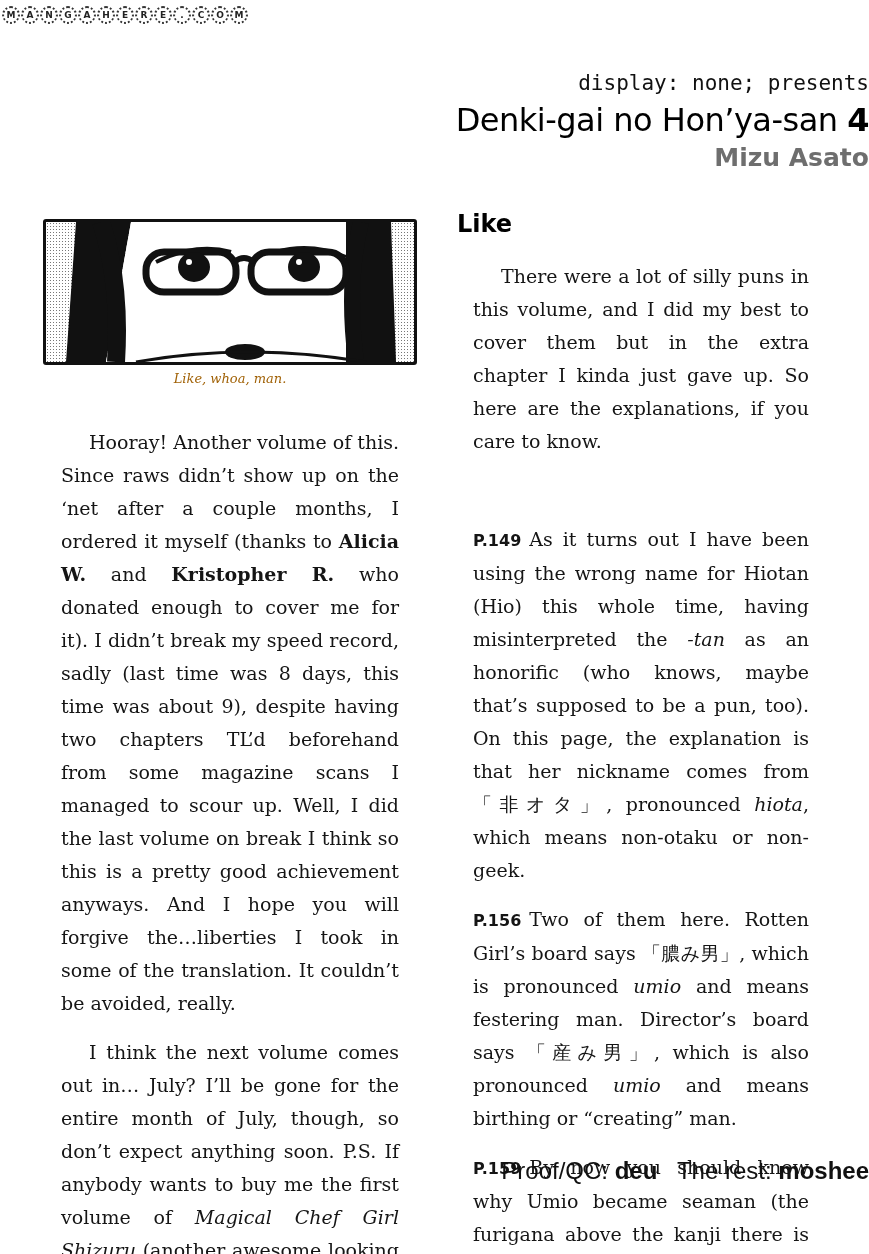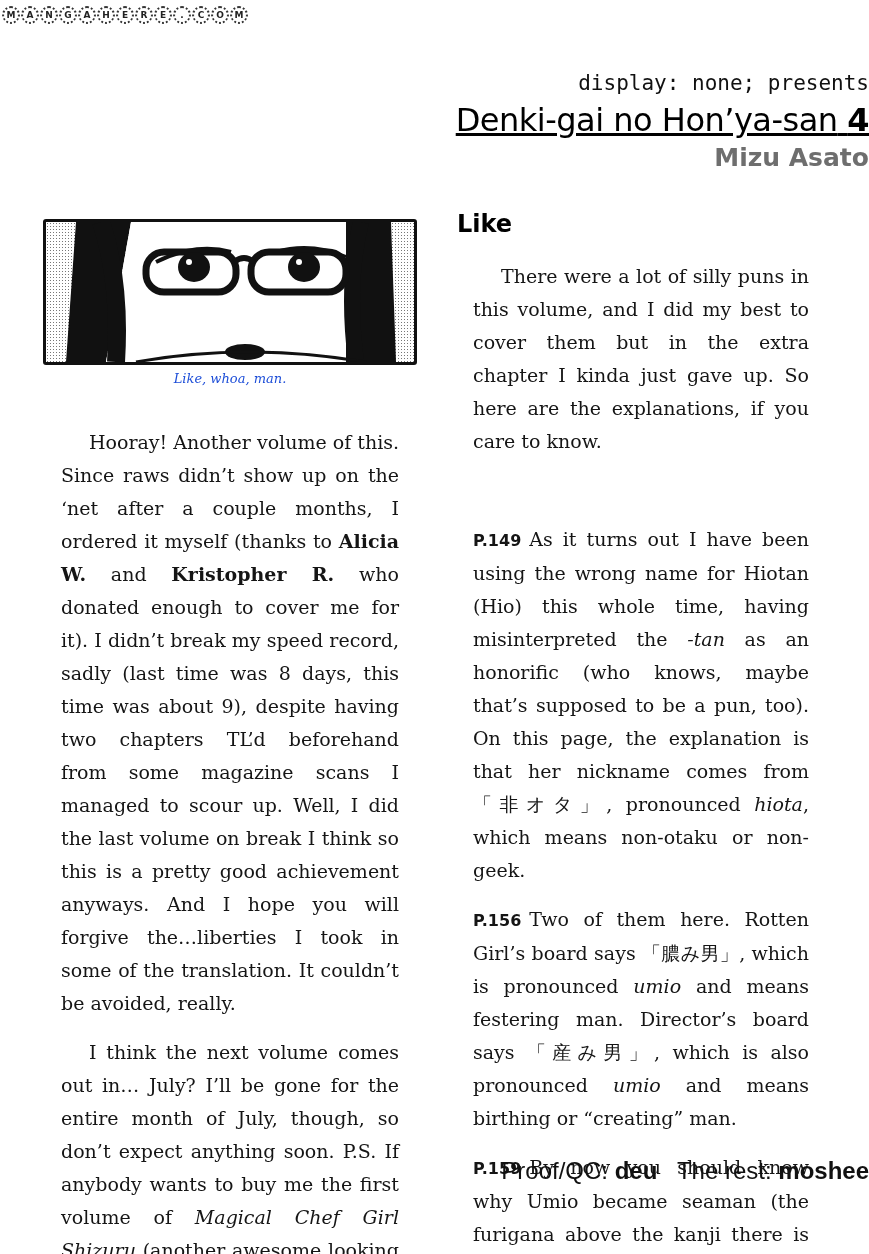--- a/index.html
+++ b/index.html
@@ -7,39 +7,39 @@
   .watermark {
     position: absolute; left: 2px; top: 6px; height: 20px; display: flex; gap: 1px;
   }
   .wm-letter {
     width: 14px; height: 14px; border-radius: 50%; border: 2px dotted #333;
     font-family: "DejaVu Sans", sans-serif; font-size: 9px; font-weight: bold;
     display: flex; align-items: center; justify-content: center; color: #222; background: #fff;
   }
   .header { position: absolute; left: 0; right: 0; top: 68px; text-align: right; }
   .presents { font-family: "DejaVu Sans Mono", monospace; font-size: 21px; color: #111; line-height: 30px; }
-  .title { font-family: "DejaVu Sans", sans-serif; font-size: 32px; line-height: 44px; color: #000; letter-spacing: -0.5px; text-decoration: underline; }
+  .title { font-family: "DejaVu Sans", sans-serif; font-size: 32px; line-height: 44px; color: #000; letter-spacing: -0.5px; }
   .title b { font-weight: bold; }
   .author { font-family: "DejaVu Sans", sans-serif; font-size: 25px; font-weight: bold; color: #6e6e6e; line-height: 32px; }
 
   .col { position: absolute; font-family: "DejaVu Serif", serif; font-size: 19px; line-height: 33px; text-align: justify; color: #151515; }
   .col-left { left: 45px; width: 370px; top: 410px; }
   .col-right { left: 457px; width: 368px; top: 244px; }
   .col p { margin: 16px; }
   .indent { text-indent: 28px; }
 
   .panel {
     position: absolute; left: 43px; top: 219px; width: 368px; height: 140px;
     border: 3px solid #111; border-radius: 3px; overflow: hidden;
     background-color: #fff;
     background-image: radial-gradient(#777 0.8px, transparent 0.9px);
     background-size: 3px 3px;
   }
   .caption { position: absolute; left: 43px; width: 374px; top: 371px; text-align: center;
-    font-family: "DejaVu Serif", serif; font-style: italic; font-size: 13px; color: #1d4ed8; }
+    font-family: "DejaVu Serif", serif; font-style: italic; font-size: 13px; color: #a16207; }
 
   .notes-title { position: absolute; left: 457px; top: 210px; font-family: "DejaVu Sans", sans-serif;
     font-weight: bold; font-size: 24px; color: #000; }
   .pnum { font-family: "DejaVu Sans", sans-serif; font-weight: bold; font-size: 16px; margin-right: 8px; }
   .notes-gap { height: 33px; }
 
   .footer { position: absolute; left: 0; right: 0; top: 1158px; text-align: center; font-family: "Liberation Sans", sans-serif; }
   .credits { font-size: 24px; color: #111; line-height: 26px; text-align: right; }
   .credits b { font-weight: bold; }
   .meta { font-size: 17px; color: #777; line-height: 24px; }

